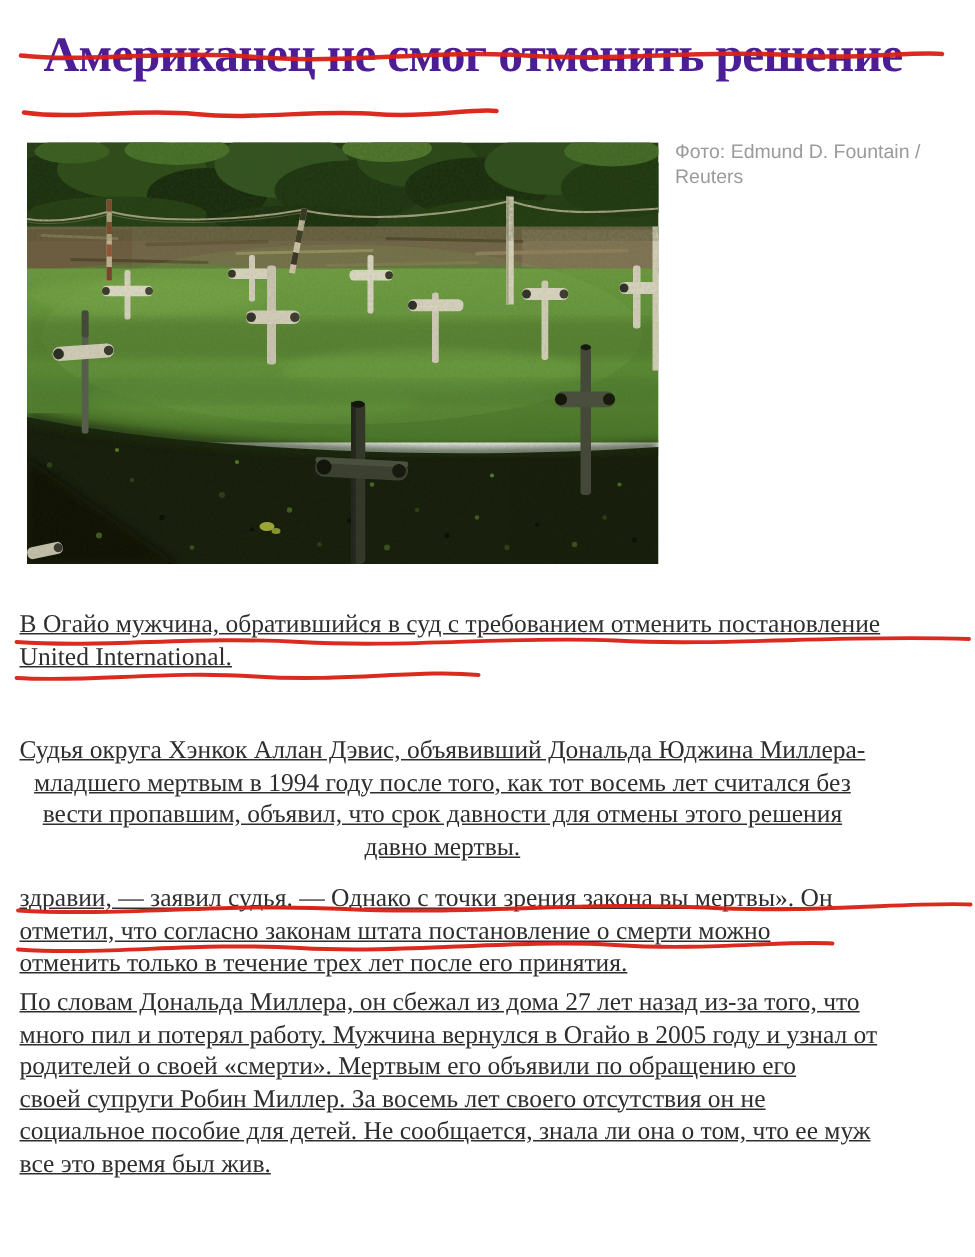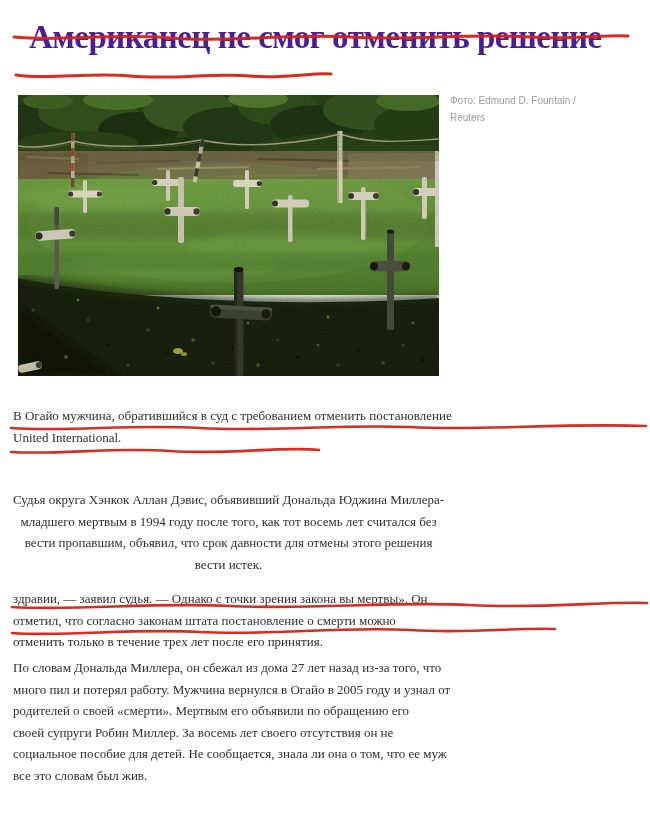--- a/index.html
+++ b/index.html
@@ -4,23 +4,23 @@
 <style>
   html,body{margin:0;padding:0;background:#fff;}
   .page{position:relative;width:650px;height:838px;background:#ffffff;overflow:hidden;
         font-family:"Liberation Serif","DejaVu Serif",serif;}
   .title{position:absolute;left:13px;top:3px;margin:16px;width:630px;
          font-size:33px;line-height:36px;font-weight:bold;color:#4c1d95;letter-spacing:-0.5px;}
   .title .tline{display:block;white-space:nowrap;}
   .photo-wrap{position:absolute;left:18px;top:95px;width:421px;height:281px;margin:0;}
   .credit{position:absolute;left:450px;top:93px;width:190px;
           font-family:"Liberation Sans","DejaVu Sans",sans-serif;
-          font-size:10px;line-height:16.5px;color:#9b9b9b;}
+          font-size:13px;line-height:16.5px;color:#9b9b9b;}
   .para{position:absolute;left:13px;margin:0;color:#2e2e2e;}
-  .para .ln{display:block;height:21.5px;line-height:21.5px;font-size:13px;white-space:nowrap;}
+  .para .ln{display:block;height:21.5px;line-height:21.5px;font-size:17px;white-space:nowrap;text-decoration:underline;}
   .p1{top:405px;} .p2{top:489px;text-align:center;} .p3{top:588px;} .p4{top:657px;}
   .annot{position:absolute;left:0;top:0;width:650px;height:838px;pointer-events:none;z-index:6;}
   .annot path{fill:none;stroke-linecap:round;opacity:0.95;}
   .u-title{stroke-width:3px;}
   .u-body{stroke-width:2.6px;}
 </style>
 </head>
 <body>
 
 <div class="page">
@@ -233,36 +233,36 @@
 
   <p class="para p1">
     <span class="ln">В Огайо мужчина, обратившийся в суд с требованием отменить постановление</span>
     <span class="ln">United International.</span>
   </p>
 
   <p class="para p2">
     <span class="ln">Судья округа Хэнкок Аллан Дэвис, объявивший Дональда Юджина Миллера-</span>
     <span class="ln">младшего мертвым в 1994 году после того, как тот восемь лет считался без</span>
     <span class="ln">вести пропавшим, объявил, что срок давности для отмены этого решения</span>
-    <span class="ln">вести истек.</span>
+    <span class="ln">давно мертвы.</span>
   </p>
 
   <p class="para p3">
     <span class="ln">здравии, — заявил судья. — Однако с точки зрения закона вы мертвы». Он</span>
     <span class="ln">отметил, что согласно законам штата постановление о смерти можно</span>
     <span class="ln">отменить только в течение трех лет после его принятия.</span>
   </p>
 
   <p class="para p4">
     <span class="ln">По словам Дональда Миллера, он сбежал из дома 27 лет назад из-за того, что</span>
     <span class="ln">много пил и потерял работу. Мужчина вернулся в Огайо в 2005 году и узнал от</span>
     <span class="ln">родителей о своей «смерти». Мертвым его объявили по обращению его</span>
     <span class="ln">своей супруги Робин Миллер. За восемь лет своего отсутствия он не</span>
     <span class="ln">социальное пособие для детей. Не сообщается, знала ли она о том, что ее муж</span>
-    <span class="ln">все это словам был жив.</span>
+    <span class="ln">все это время был жив.</span>
   </p>
 
   <svg class="annot" viewBox="0 0 650 838">
     <path class="u-title" d="M14,37 C60,42 110,33 170,38 C230,43 290,33 350,37 C410,41 470,33 530,37 C570,40 610,34 628,36" stroke="#d92015"></path>
     <path class="u-title" d="M16,75 C50,80 90,72 130,76 C170,80 210,73 250,76 C285,79 315,72 331,74" stroke="#d92015"></path>
     <path class="u-body" d="M11,428 C70,432 130,424 200,428 C270,432 340,424 410,427 C480,431 560,423 646,426" stroke="#d92015"></path>
     <path class="u-body" d="M11,452 C60,455 110,447 170,451 C230,455 280,446 319,450" stroke="#d92015"></path>
     <path class="u-body" d="M12,607 C80,611 150,602 230,606 C310,610 390,601 470,605 C540,609 610,601 647,603" stroke="#d92015"></path>
     <path class="u-body" d="M12,633 C70,637 130,628 200,632 C270,636 340,626 410,630 C470,634 520,627 555,629" stroke="#d92015"></path>
   </svg>

